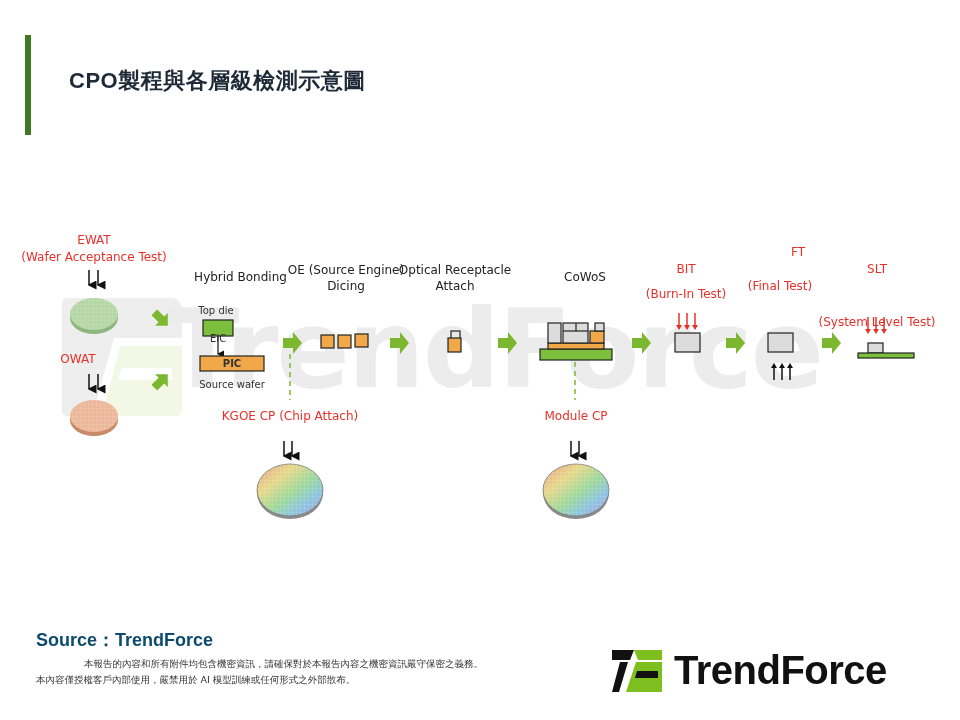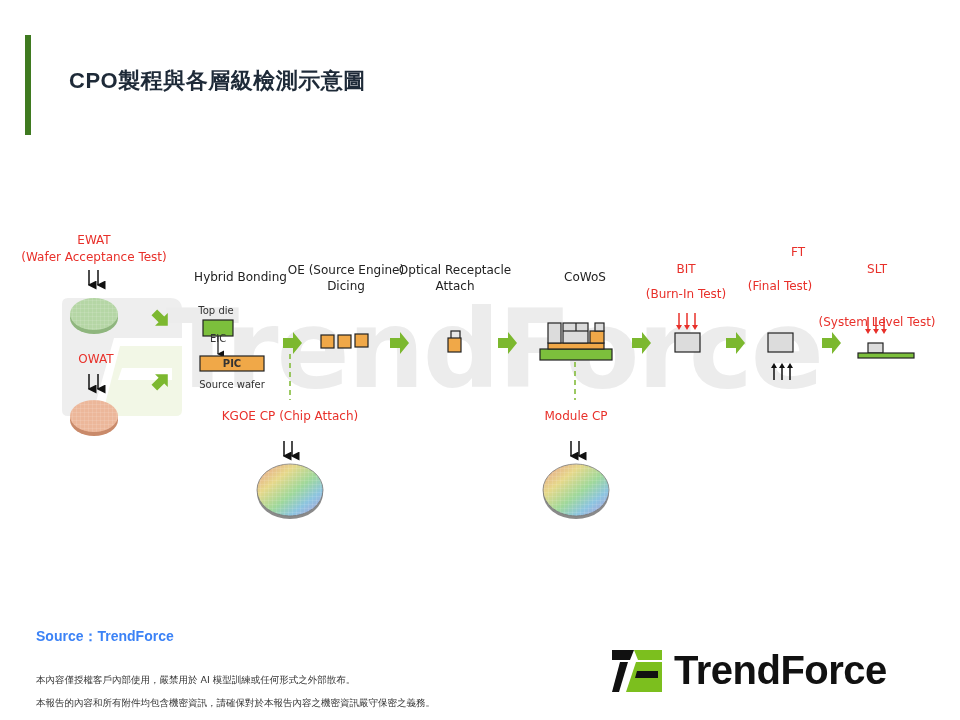--- a/index.html
+++ b/index.html
@@ -6,21 +6,21 @@
   body { width: 960px; height: 720px; background: #ffffff; position: relative; overflow: hidden;
          font-family: "Liberation Sans", "DejaVu Sans", sans-serif; }
   .abs { position: absolute; }
   .title-bar { left: 25px; top: 35px; width: 6px; height: 100px; background: #3f7a20; }
   .title { left: 54px; top: 66px; font-size: 22px; font-weight: bold; color: #1e2a38; letter-spacing: 0.5px; white-space: nowrap; margin-left: 15px; }
   .lbl { position: absolute; font-family: "DejaVu Sans", sans-serif; font-size: 12px; color: #222; text-align: right; white-space: nowrap; transform: translateX(-50%); line-height: 16px; }
   .lbl.red { color: #e8302a; }
   .lbl.small { font-size: 10px; color: #333; line-height: 10px; }
   .watermark { position: absolute; left: 62px; top: 296px; font-family: "DejaVu Sans", sans-serif; font-weight: bold; font-size: 108px; color: #ececec; letter-spacing: -2px; white-space: nowrap; line-height: 1; }
   .wm-logo { position: absolute; left: 62px; top: 298px; width: 125px; height: 118px; }
-  .src { left: 36px; top: 628px; font-size: 14px; font-weight: bold; color: #3b82f6; white-space: nowrap; }
+  .src { left: 36px; top: 628px; font-size: 18px; font-weight: bold; color: #0c4a6e; white-space: nowrap; }
   .disc { left: 36px; font-size: 9.5px; color: #333; white-space: nowrap; font-family: "DejaVu Sans", sans-serif; }
   .logo { left: 612px; top: 647px; width: 320px; height: 48px; }
   .logo-text { position: absolute; left: 62px; top: 0px; font-size: 40px; font-weight: bold; color: #111; letter-spacing: -0.5px; line-height: 46px; white-space: nowrap; }
 </style>
 </head>
 <body>
 
 <div class="abs title-bar"></div>
 <div class="abs title">CPO製程與各層級檢測示意圖</div>
 
@@ -166,21 +166,21 @@
   </g>
   <g>
     <ellipse cx="576" cy="493" rx="33" ry="26" fill="#8a8a8a"></ellipse>
     <ellipse cx="576" cy="490" rx="33" ry="26" fill="url(#rainbow)" stroke="#777" stroke-width="0.8"></ellipse>
     <ellipse cx="576" cy="490" rx="33" ry="26" fill="url(#grid)"></ellipse>
   </g>
 </svg>
 
 <div class="lbl red" style="left:94px;top:232px;">EWAT</div>
 <div class="lbl red" style="left:94px;top:249px;font-size:12px;">(Wafer Acceptance Test)</div>
-<div class="lbl red" style="left:96px;top:351px;">OWAT</div>
+<div class="lbl red" style="left:78px;top:351px;">OWAT</div>
 
 <div class="lbl" style="left:232px;top:269px;padding-left:17px;">Hybrid Bonding</div>
 <div class="lbl small" style="left:216px;top:306px;">Top die</div>
 <div class="lbl small" style="left:218px;top:334px;font-weight:normal;">EIC</div>
 <div class="lbl small" style="left:232px;top:359px;font-weight:bold;">PIC</div>
 <div class="lbl small" style="left:232px;top:380px;">Source wafer</div>
 
 <div class="lbl" style="left:346px;top:262px;">OE (Source Engine)</div>
 <div class="lbl" style="left:346px;top:278px;">Dicing</div>
 
@@ -195,21 +195,21 @@
 <div class="lbl red" style="left:780px;top:244px;margin-left:18px;">FT</div>
 <div class="lbl red" style="left:780px;top:278px;">(Final Test)</div>
 
 <div class="lbl red" style="left:877px;top:261px;">SLT</div>
 <div class="lbl red" style="left:877px;top:278px;margin-top:36px;">(System Level Test)</div>
 
 <div class="lbl red" style="left:290px;top:408px;">KGOE CP (Chip Attach)</div>
 <div class="lbl red" style="left:576px;top:408px;">Module CP</div>
 
 <div class="abs src">Source：TrendForce</div>
-<div class="abs disc" style="top:697px;">本報告的內容和所有附件均包含機密資訊，請確保對於本報告內容之機密資訊嚴守保密之義務。</div>
+<div class="abs disc" style="top:658px;margin-left:48px;">本報告的內容和所有附件均包含機密資訊，請確保對於本報告內容之機密資訊嚴守保密之義務。</div>
 <div class="abs disc" style="top:674px;">本內容僅授權客戶內部使用，嚴禁用於 AI 模型訓練或任何形式之外部散布。</div>
 
 <div class="abs logo">
   <svg width="52" height="46" viewBox="0 0 52 46" style="position:absolute;left:0;top:1px;">
     <path d="M0 2 H22 L18 12 H0 Z" fill="#111"></path>
     <path d="M8 14 H16 L7 44 H0 Z" fill="#111"></path>
     <path d="M22 2 H50 V12 H26 Z" fill="#7cbf1e"></path>
     <path d="M24 14 H50 V44 H14 Z" fill="#7cbf1e"></path>
     <path d="M25 23 H46 V30 H23 Z" fill="#111"></path>
   </svg>

